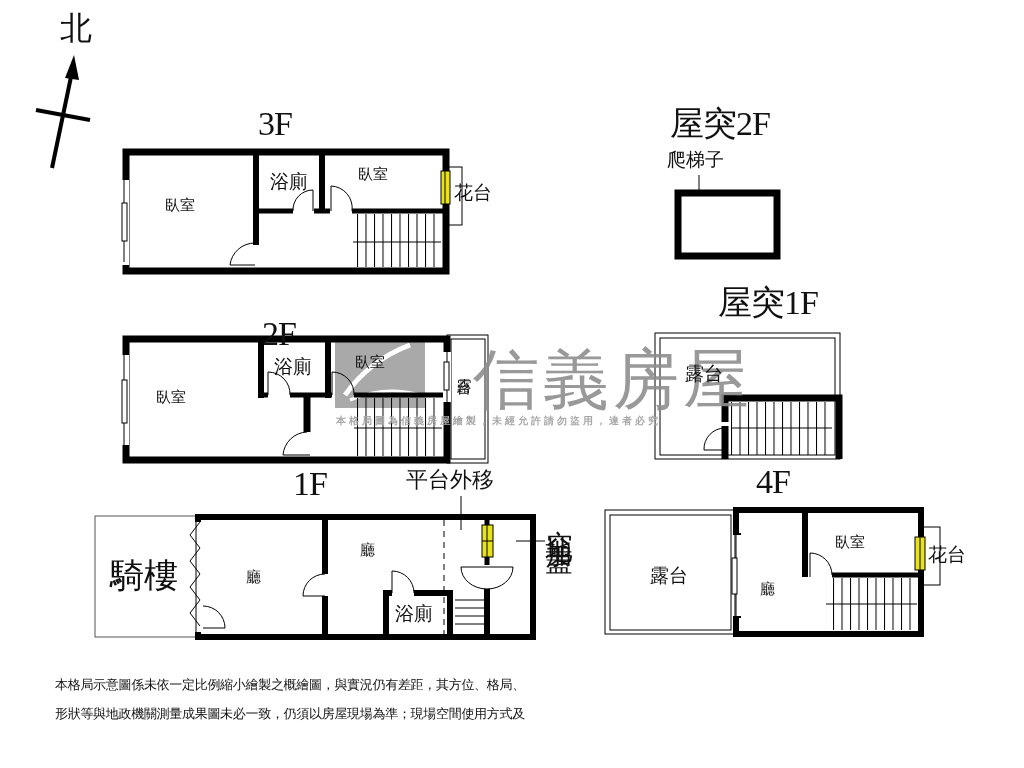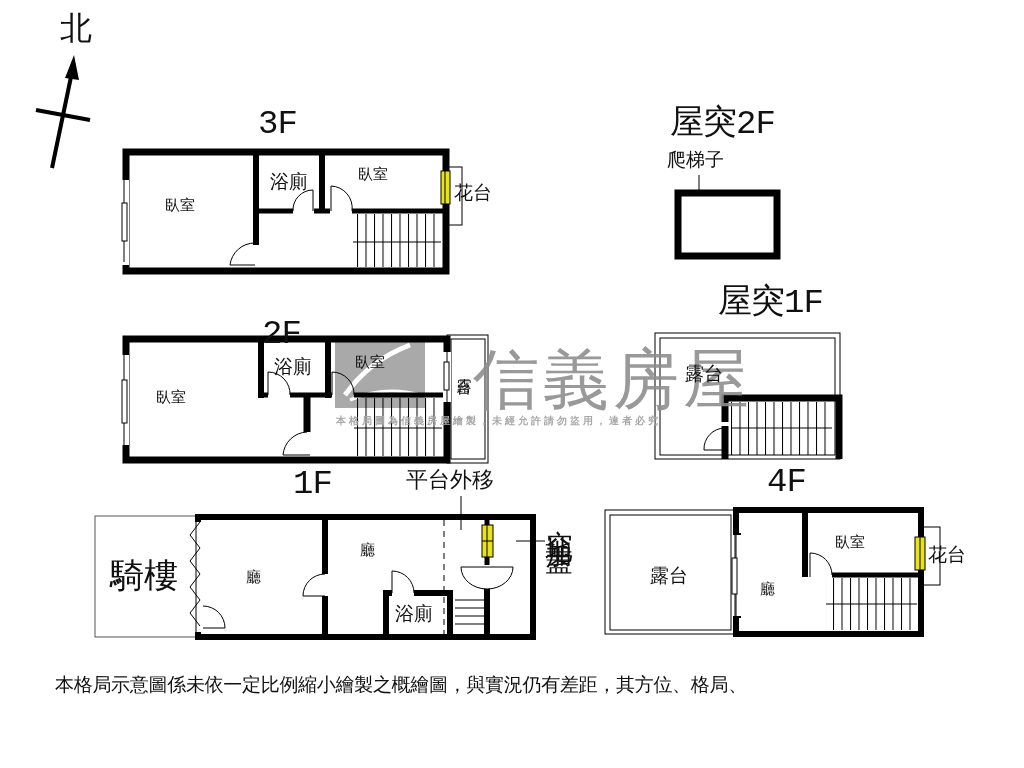--- a/index.html
+++ b/index.html
@@ -1,27 +1,27 @@
 <!DOCTYPE html>
 <html><head>
 <meta charset="utf-8">
 <style>
   html,body{margin:0;padding:0;background:#fff;}
   body{width:1024px;height:768px;position:relative;overflow:hidden;font-family:"DejaVu Serif","Liberation Serif",serif;color:#111;}
   .lbl{position:absolute;white-space:nowrap;line-height:1;color:#111;}
-  .floor-title{font-family:Liberation Mono, monospace;font-size:34px;letter-spacing:-1px;}
+  .floor-title{font-family:Liberation Serif, serif;font-size:34px;letter-spacing:-1px;}
   .room{font-size:15px;}
   .room-sm{font-size:19px;}
   .room-big{font-size:34px;}
   .vert{writing-mode:vertical-rl;font-size:27px;letter-spacing:6px;}
   svg.plan{position:absolute;left:0;top:0;}
   .wm-text{position:absolute;font-family:"DejaVu Sans","Liberation Sans",sans-serif;color:#9a9a9a;}
   .wm-big{font-size:66px;letter-spacing:4px;color:#8e8e8e;opacity:.9;padding-left:48px;}
   .wm-small{font-size:10px;letter-spacing:3px;color:#a8a8a8;}
-  .disclaimer{position:absolute;left:55px;top:670px;width:930px;font-size:19px;line-height:29px;font-family:Liberation Serif, serif;letter-spacing:-0.3px;}
+  .disclaimer{position:absolute;left:55px;top:670px;width:930px;font-size:13px;line-height:29px;font-family:Liberation Serif, serif;letter-spacing:-0.3px;}
   .disclaimer div{white-space:nowrap;}
 </style>
 </head>
 <body>
 
 <svg class="plan" width="1024" height="768" viewBox="0 0 1024 768">
   <defs>
     <pattern id="stairs" width="8.5" height="60" patternUnits="userSpaceOnUse">
       <line x1="0.5" y1="0" x2="0.5" y2="60" stroke="#000" stroke-width="1"></line>
     </pattern>
@@ -194,21 +194,22 @@
 <div class="lbl room-sm" style="left:685px;top:364px;">露台</div>
 
 <div class="lbl floor-title" style="left:293px;top:467px;">1F</div>
 <div class="lbl room-sm" style="left:406px;top:469px;font-size:22px;">平台外移</div>
 <div class="lbl vert" style="left:546px;top:508px;">空地加蓋</div>
 <div class="lbl room-big" style="left:110px;top:558px;">騎樓</div>
 <div class="lbl room" style="left:246px;top:570px;">廳</div>
 <div class="lbl room" style="left:360px;top:543px;">廳</div>
 <div class="lbl room-sm" style="left:395px;top:604px;">浴廁</div>
 
-<div class="lbl floor-title" style="left:756px;top:465px;margin-left:11px;">4F</div>
+<div class="lbl floor-title" style="left:756px;top:465px;">4F</div>
 <div class="lbl room-sm" style="left:650px;top:566px;">露台</div>
 <div class="lbl room" style="left:760px;top:582px;">廳</div>
 <div class="lbl room" style="left:835px;top:535px;">臥室</div>
 <div class="lbl room-sm" style="left:928px;top:545px;">花台</div>
 
 <div class="disclaimer">
   <div>本格局示意圖係未依一定比例縮小繪製之概繪圖，與實況仍有差距，其方位、格局、</div>
+  <div>形狀等與地政機關測量成果圖未必一致，仍須以房屋現場為準；現場空間使用方式及</div>
 </div>
 
 </body></html>

